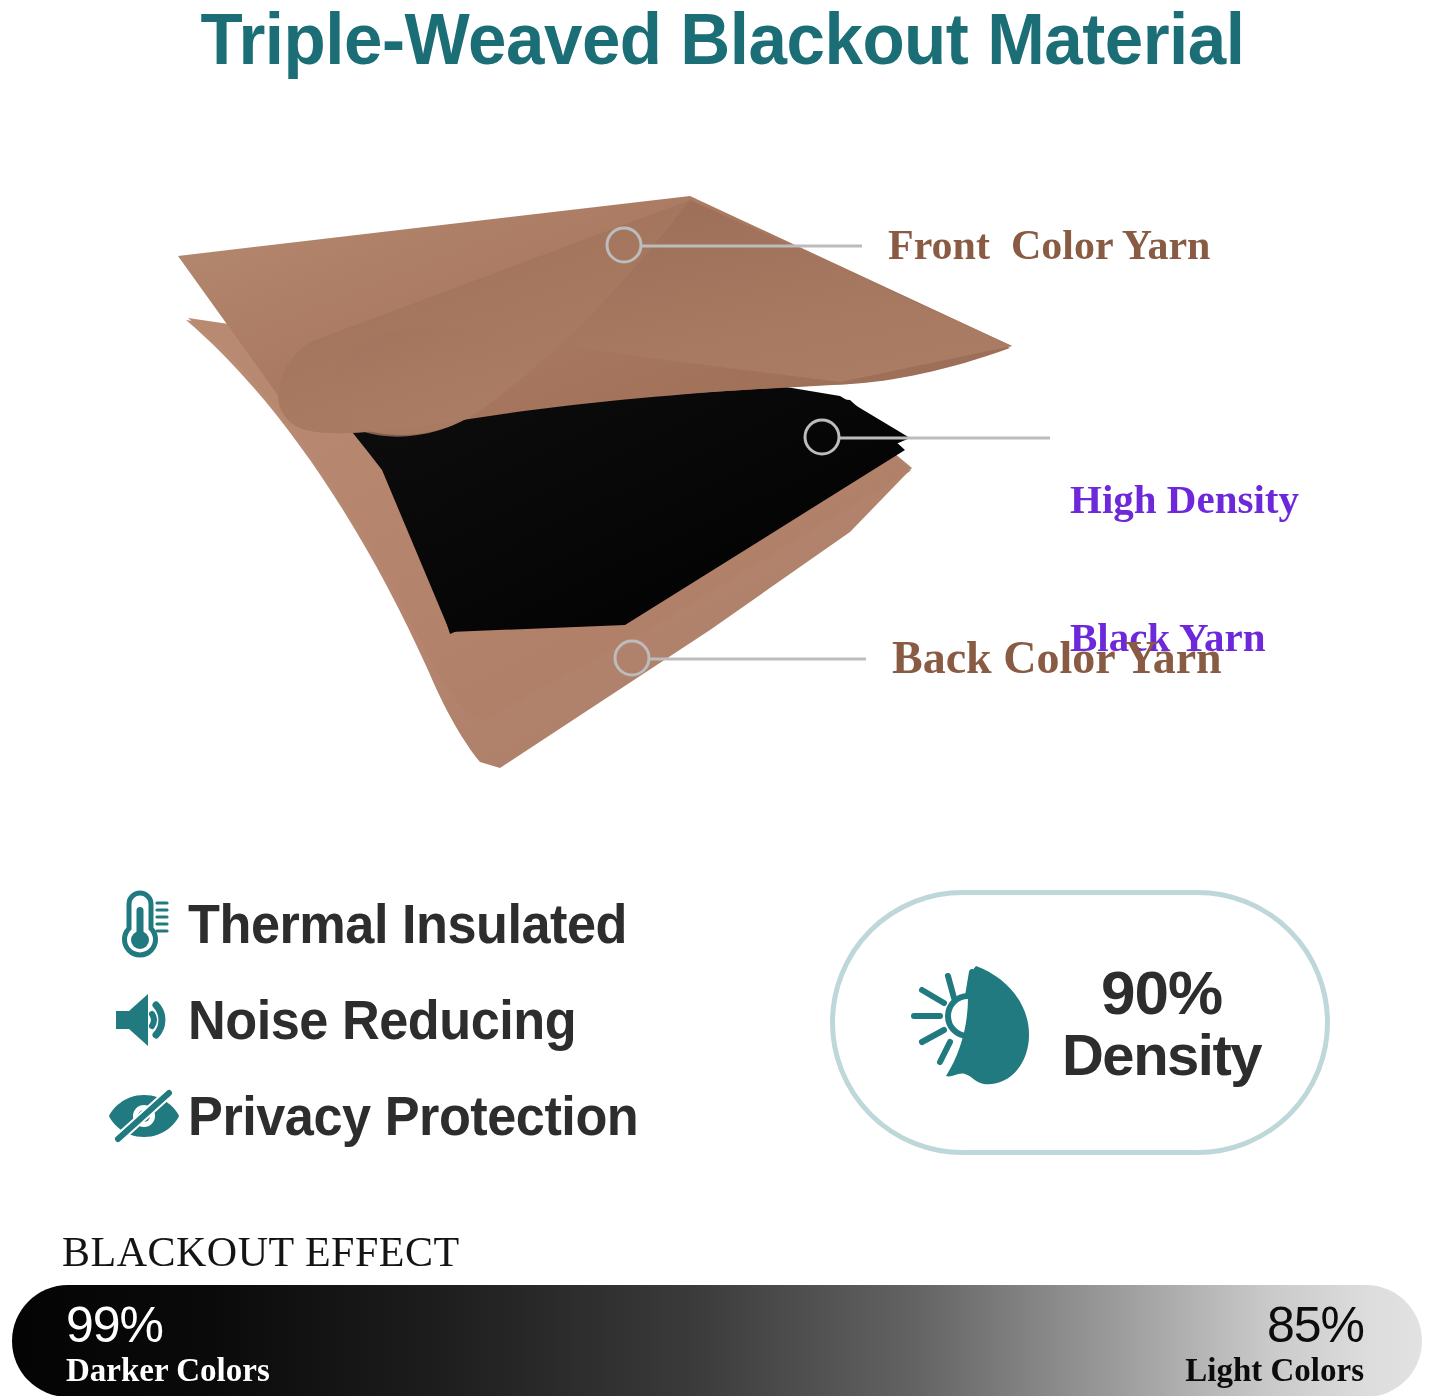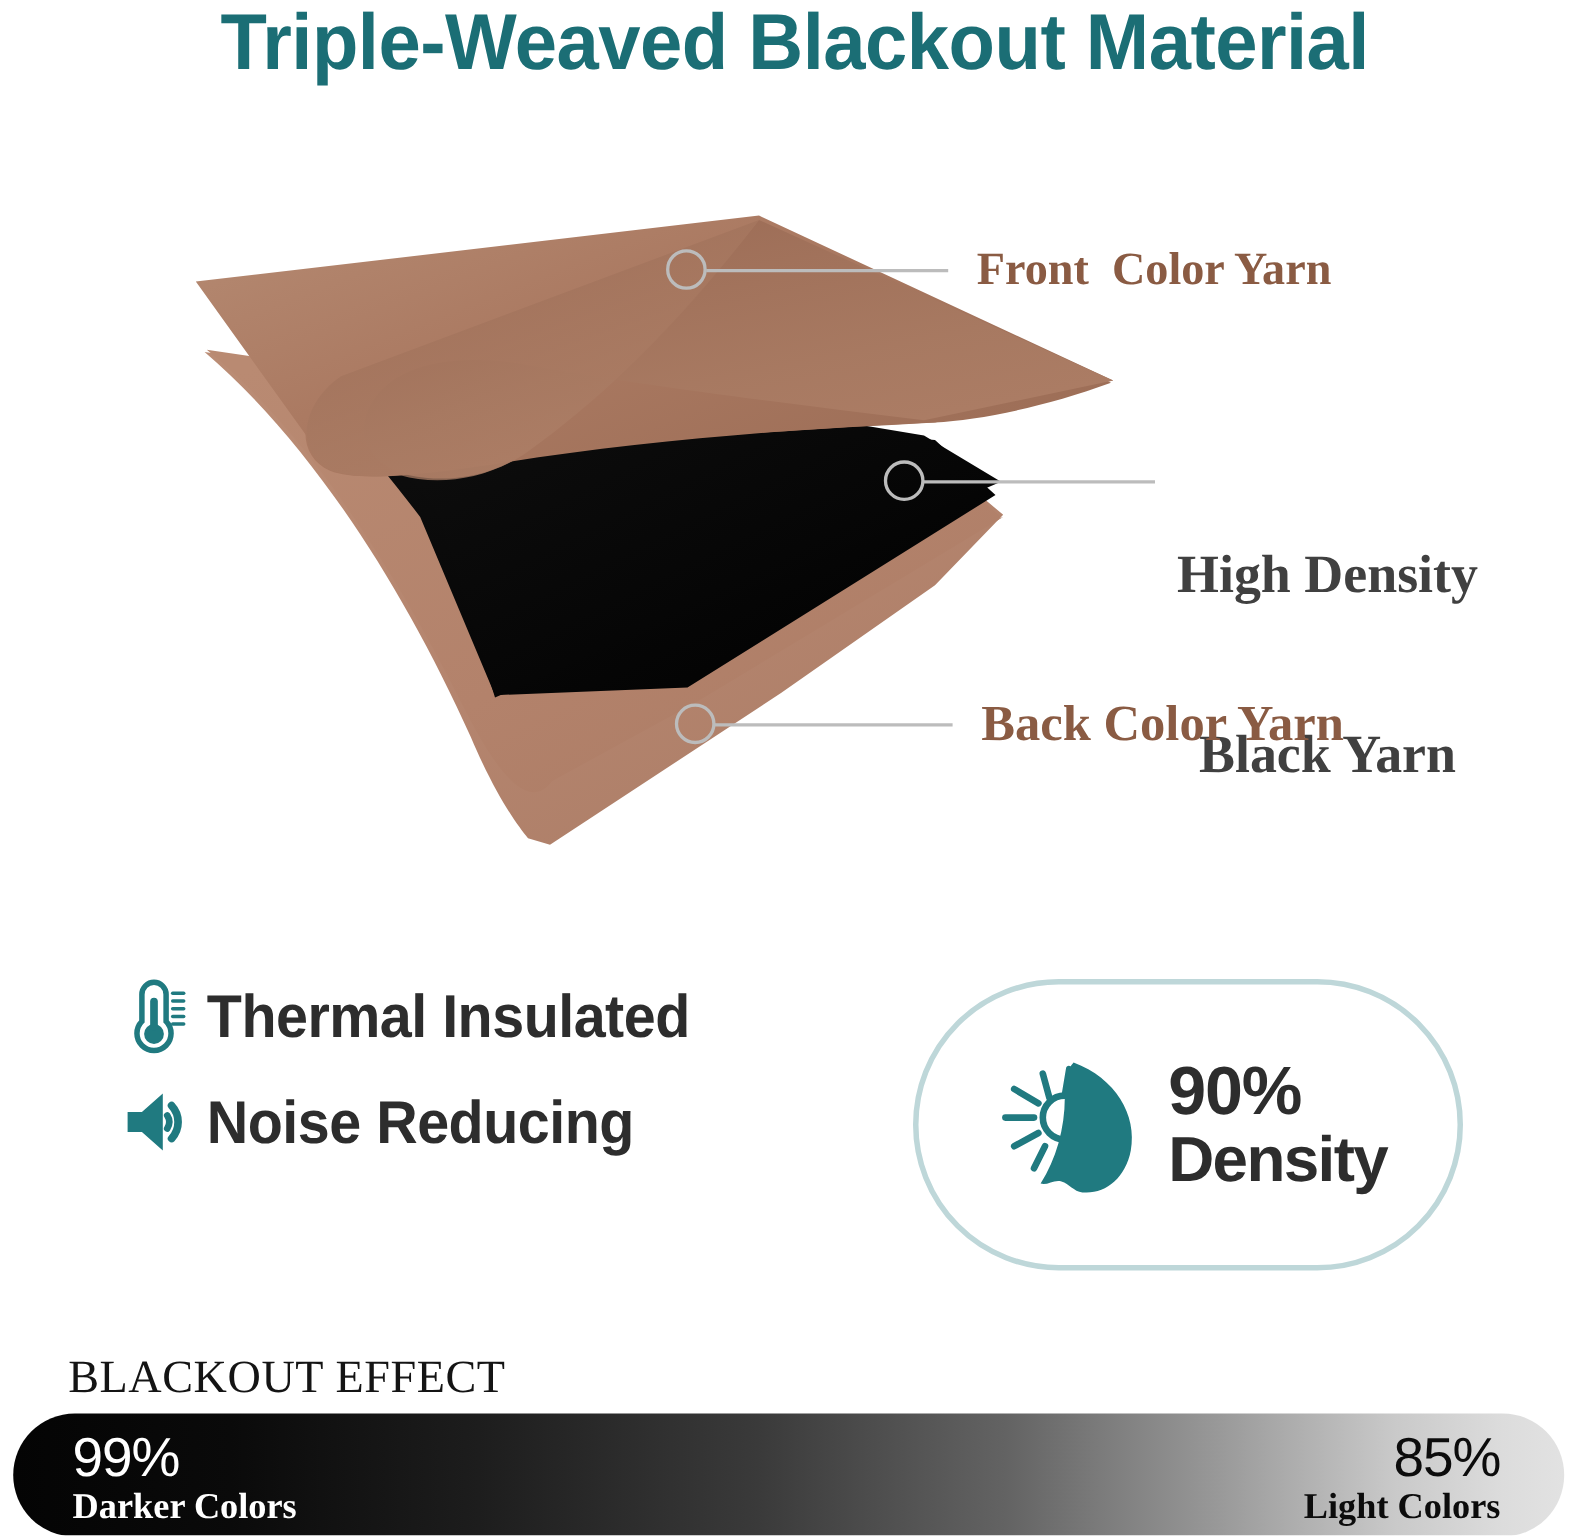--- a/index.html
+++ b/index.html
@@ -56,23 +56,22 @@
   }
   .callout-front {
     left: 888px;
     top: 222px;
     font-size: 42px;
     color: #8a5b43;
   }
   .callout-black {
     left: 1070px;
     top: 385px;
-    font-size: 49px;
-    color: #404040;
-    text-align: center;
+    font-size: 41px;
+    color: #6d28d9;
   }
   .callout-back {
     left: 892px;
     top: 632px;
     font-size: 46px;
     color: #8a5b43;
   }
 
   
   .features {
@@ -125,20 +124,21 @@
     display: flex;
     align-items: center;
     justify-content: center;
   }
   .badge-icon svg { display: block; }
   .badge-text {
     font-family: "Liberation Sans", sans-serif;
     font-weight: bold;
     color: #2d2d2d;
     line-height: 1.02;
+    text-align: center;
     margin-left: 8px;
   }
   .badge-pct { font-size: 62px; letter-spacing: -1px; display:block; }
   .badge-word { font-size: 58px; letter-spacing: -1.5px; display:block; }
 
   
   .effect-title {
     position: absolute;
     left: 62px;
     top: 1228px;
@@ -291,20 +291,32 @@
       <span class="feature-icon">
         <svg width="68" height="62" viewBox="0 0 68 62" xmlns="http://www.w3.org/2000/svg">
           <path d="M6 22 h13 L38 5 v52 L19 40 H6 Z" fill="#207a80"></path>
           <path d="M46 16 a22 22 0 0 1 0 30" fill="none" stroke="#207a80" stroke-width="7" stroke-linecap="round"></path>
           <path d="M42 25 a11 11 0 0 1 0 12" fill="none" stroke="#207a80" stroke-width="6" stroke-linecap="round"></path>
         </svg>
       </span>
       <span class="feature-label">Noise Reducing</span>
     </div>
 
+    <div class="feature-row">
+      <span class="feature-icon">
+        <svg width="74" height="54" viewBox="0 0 74 54" xmlns="http://www.w3.org/2000/svg">
+          <path d="M37 6 C 57 6 69 20 72 27 C 69 34 57 48 37 48 C 17 48 5 34 2 27 C 5 20 17 6 37 6 Z" fill="#207a80"></path>
+          <circle cx="37" cy="27" r="11" fill="#ffffff"></circle>
+          <circle cx="37" cy="27" r="6" fill="#207a80"></circle>
+          <line x1="11" y1="50" x2="62" y2="4" stroke="#ffffff" stroke-width="10" stroke-linecap="round"></line>
+          <line x1="11" y1="50" x2="62" y2="4" stroke="#207a80" stroke-width="6" stroke-linecap="round"></line>
+        </svg>
+      </span>
+      <span class="feature-label">Privacy Protection</span>
+    </div>
 
   </div>
 
   <div class="badge">
     <span class="badge-icon">
       <svg width="132" height="138" viewBox="0 0 132 138" xmlns="http://www.w3.org/2000/svg">
         <g stroke="#207a80" stroke-width="6" stroke-linecap="round" fill="none">
           <line x1="12" y1="36" x2="34" y2="49"></line>
           <line x1="4" y1="62" x2="30" y2="62"></line>
           <line x1="12" y1="88" x2="34" y2="76"></line>

